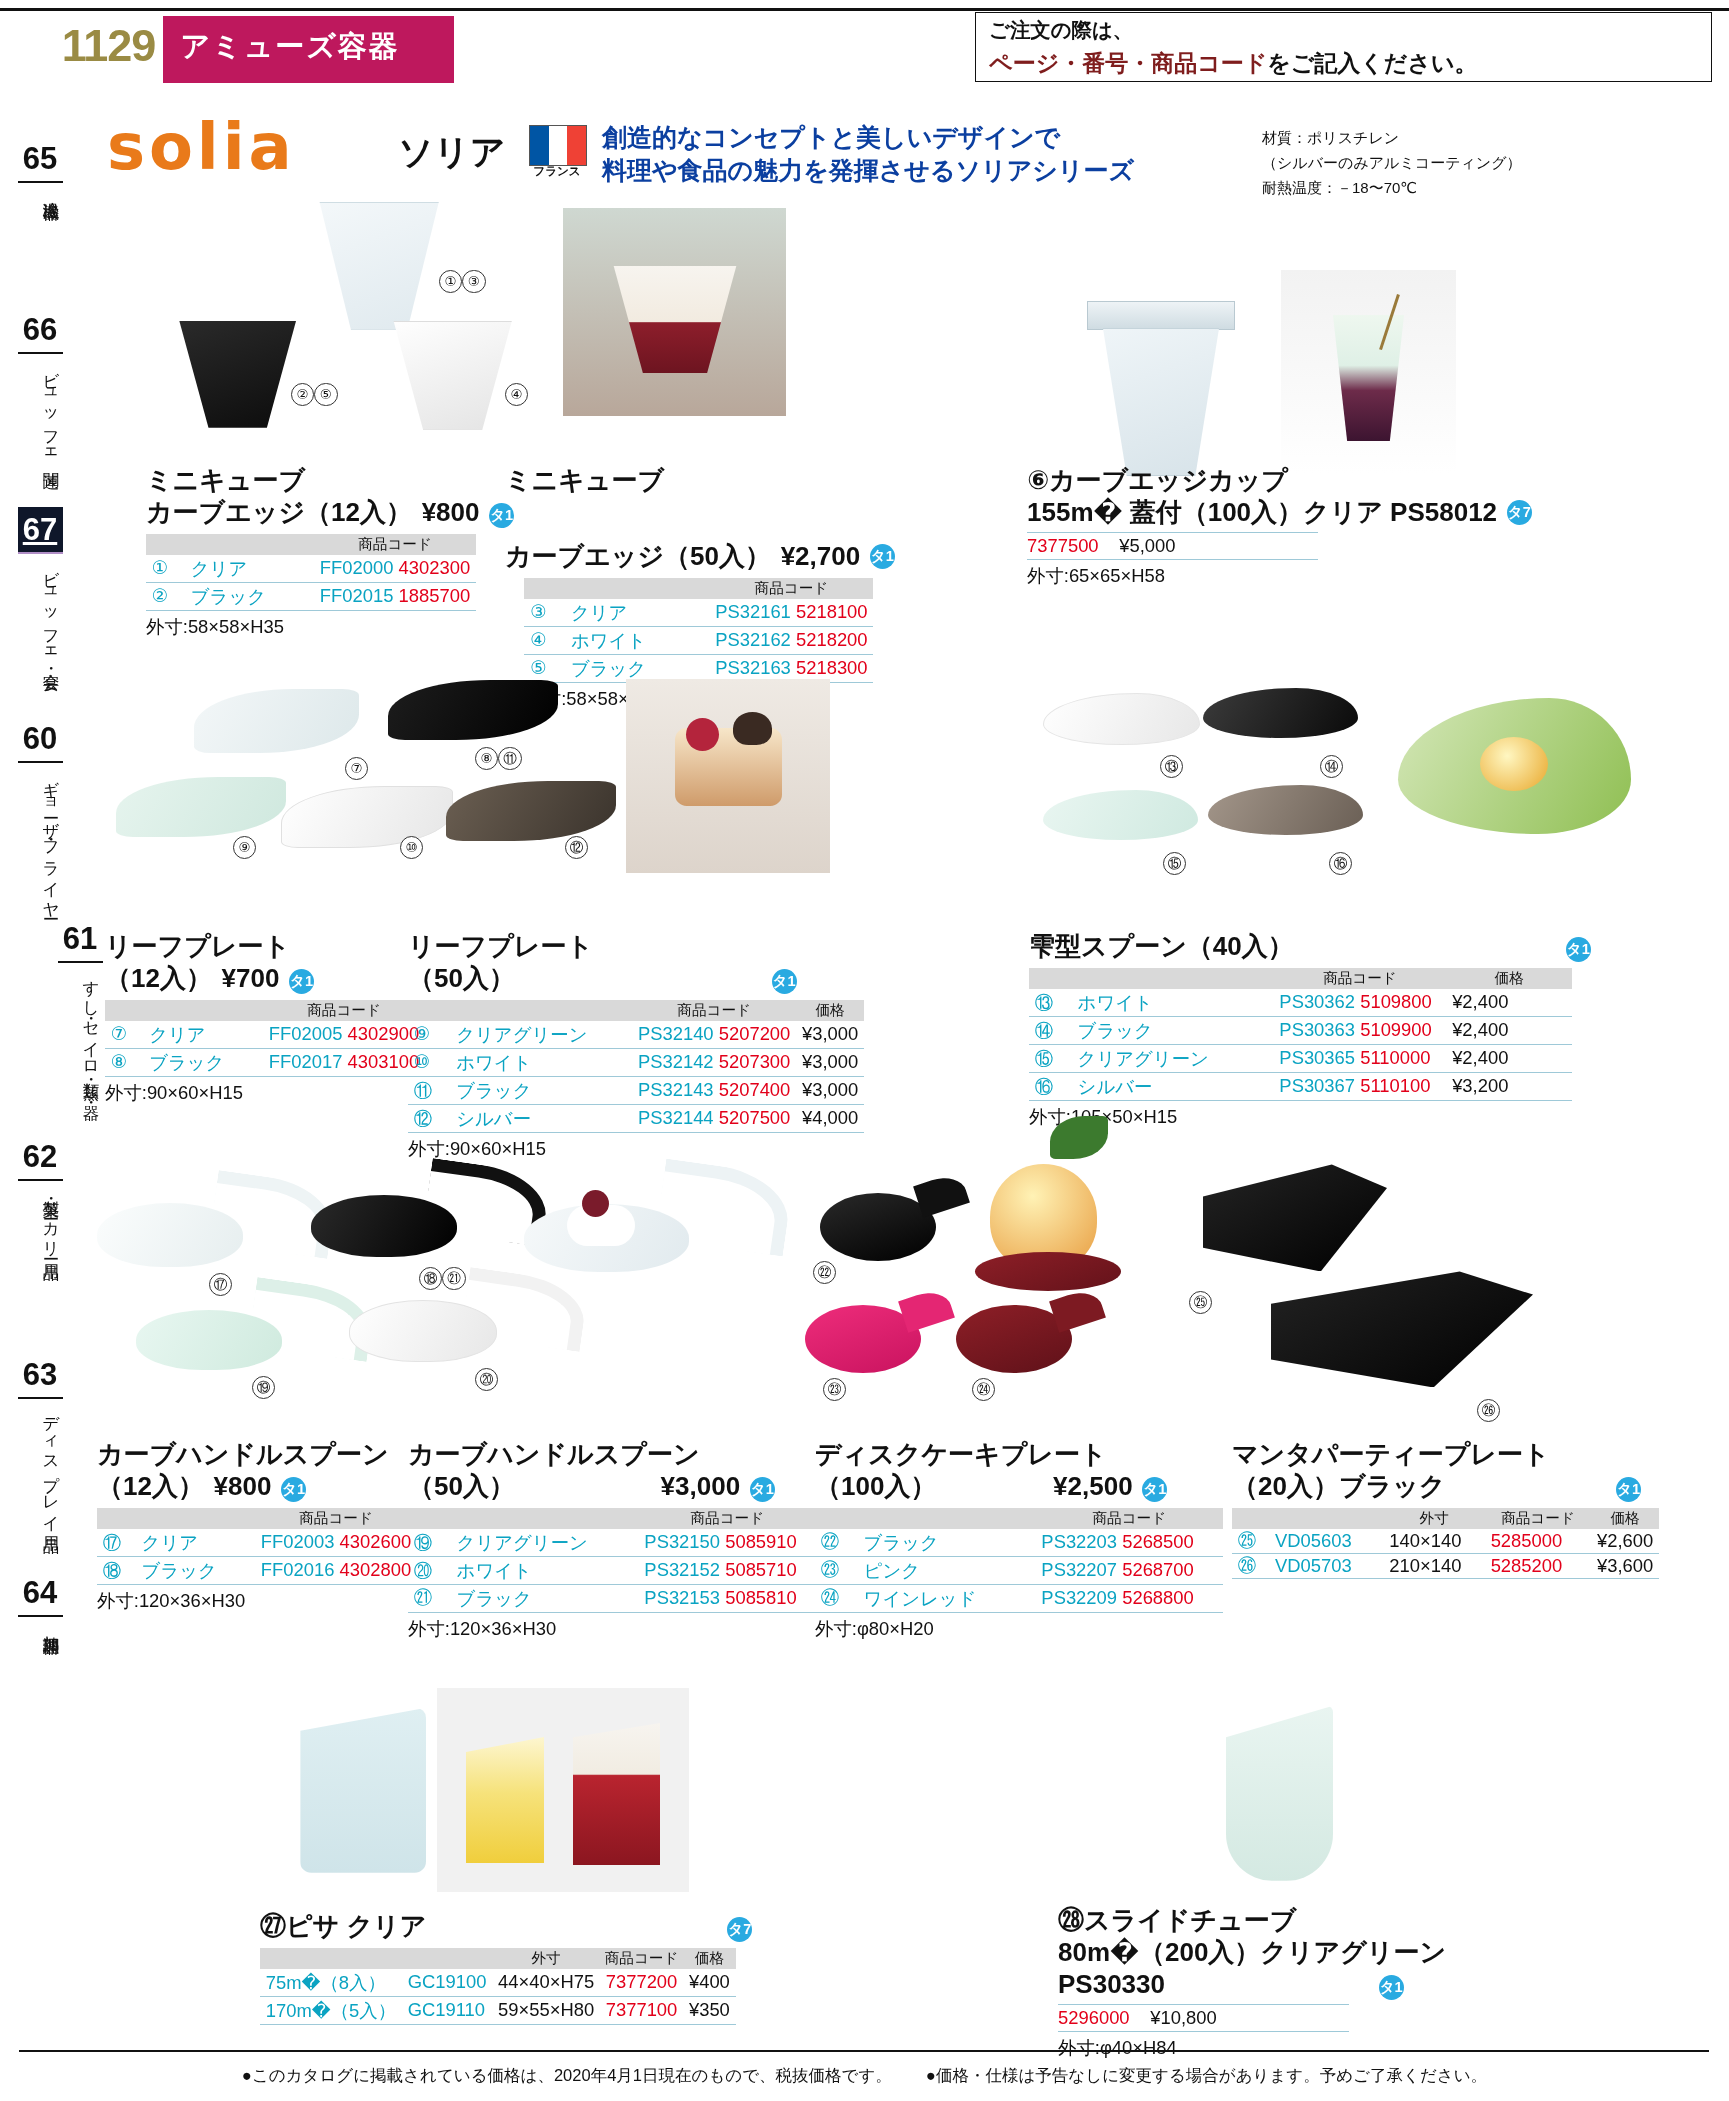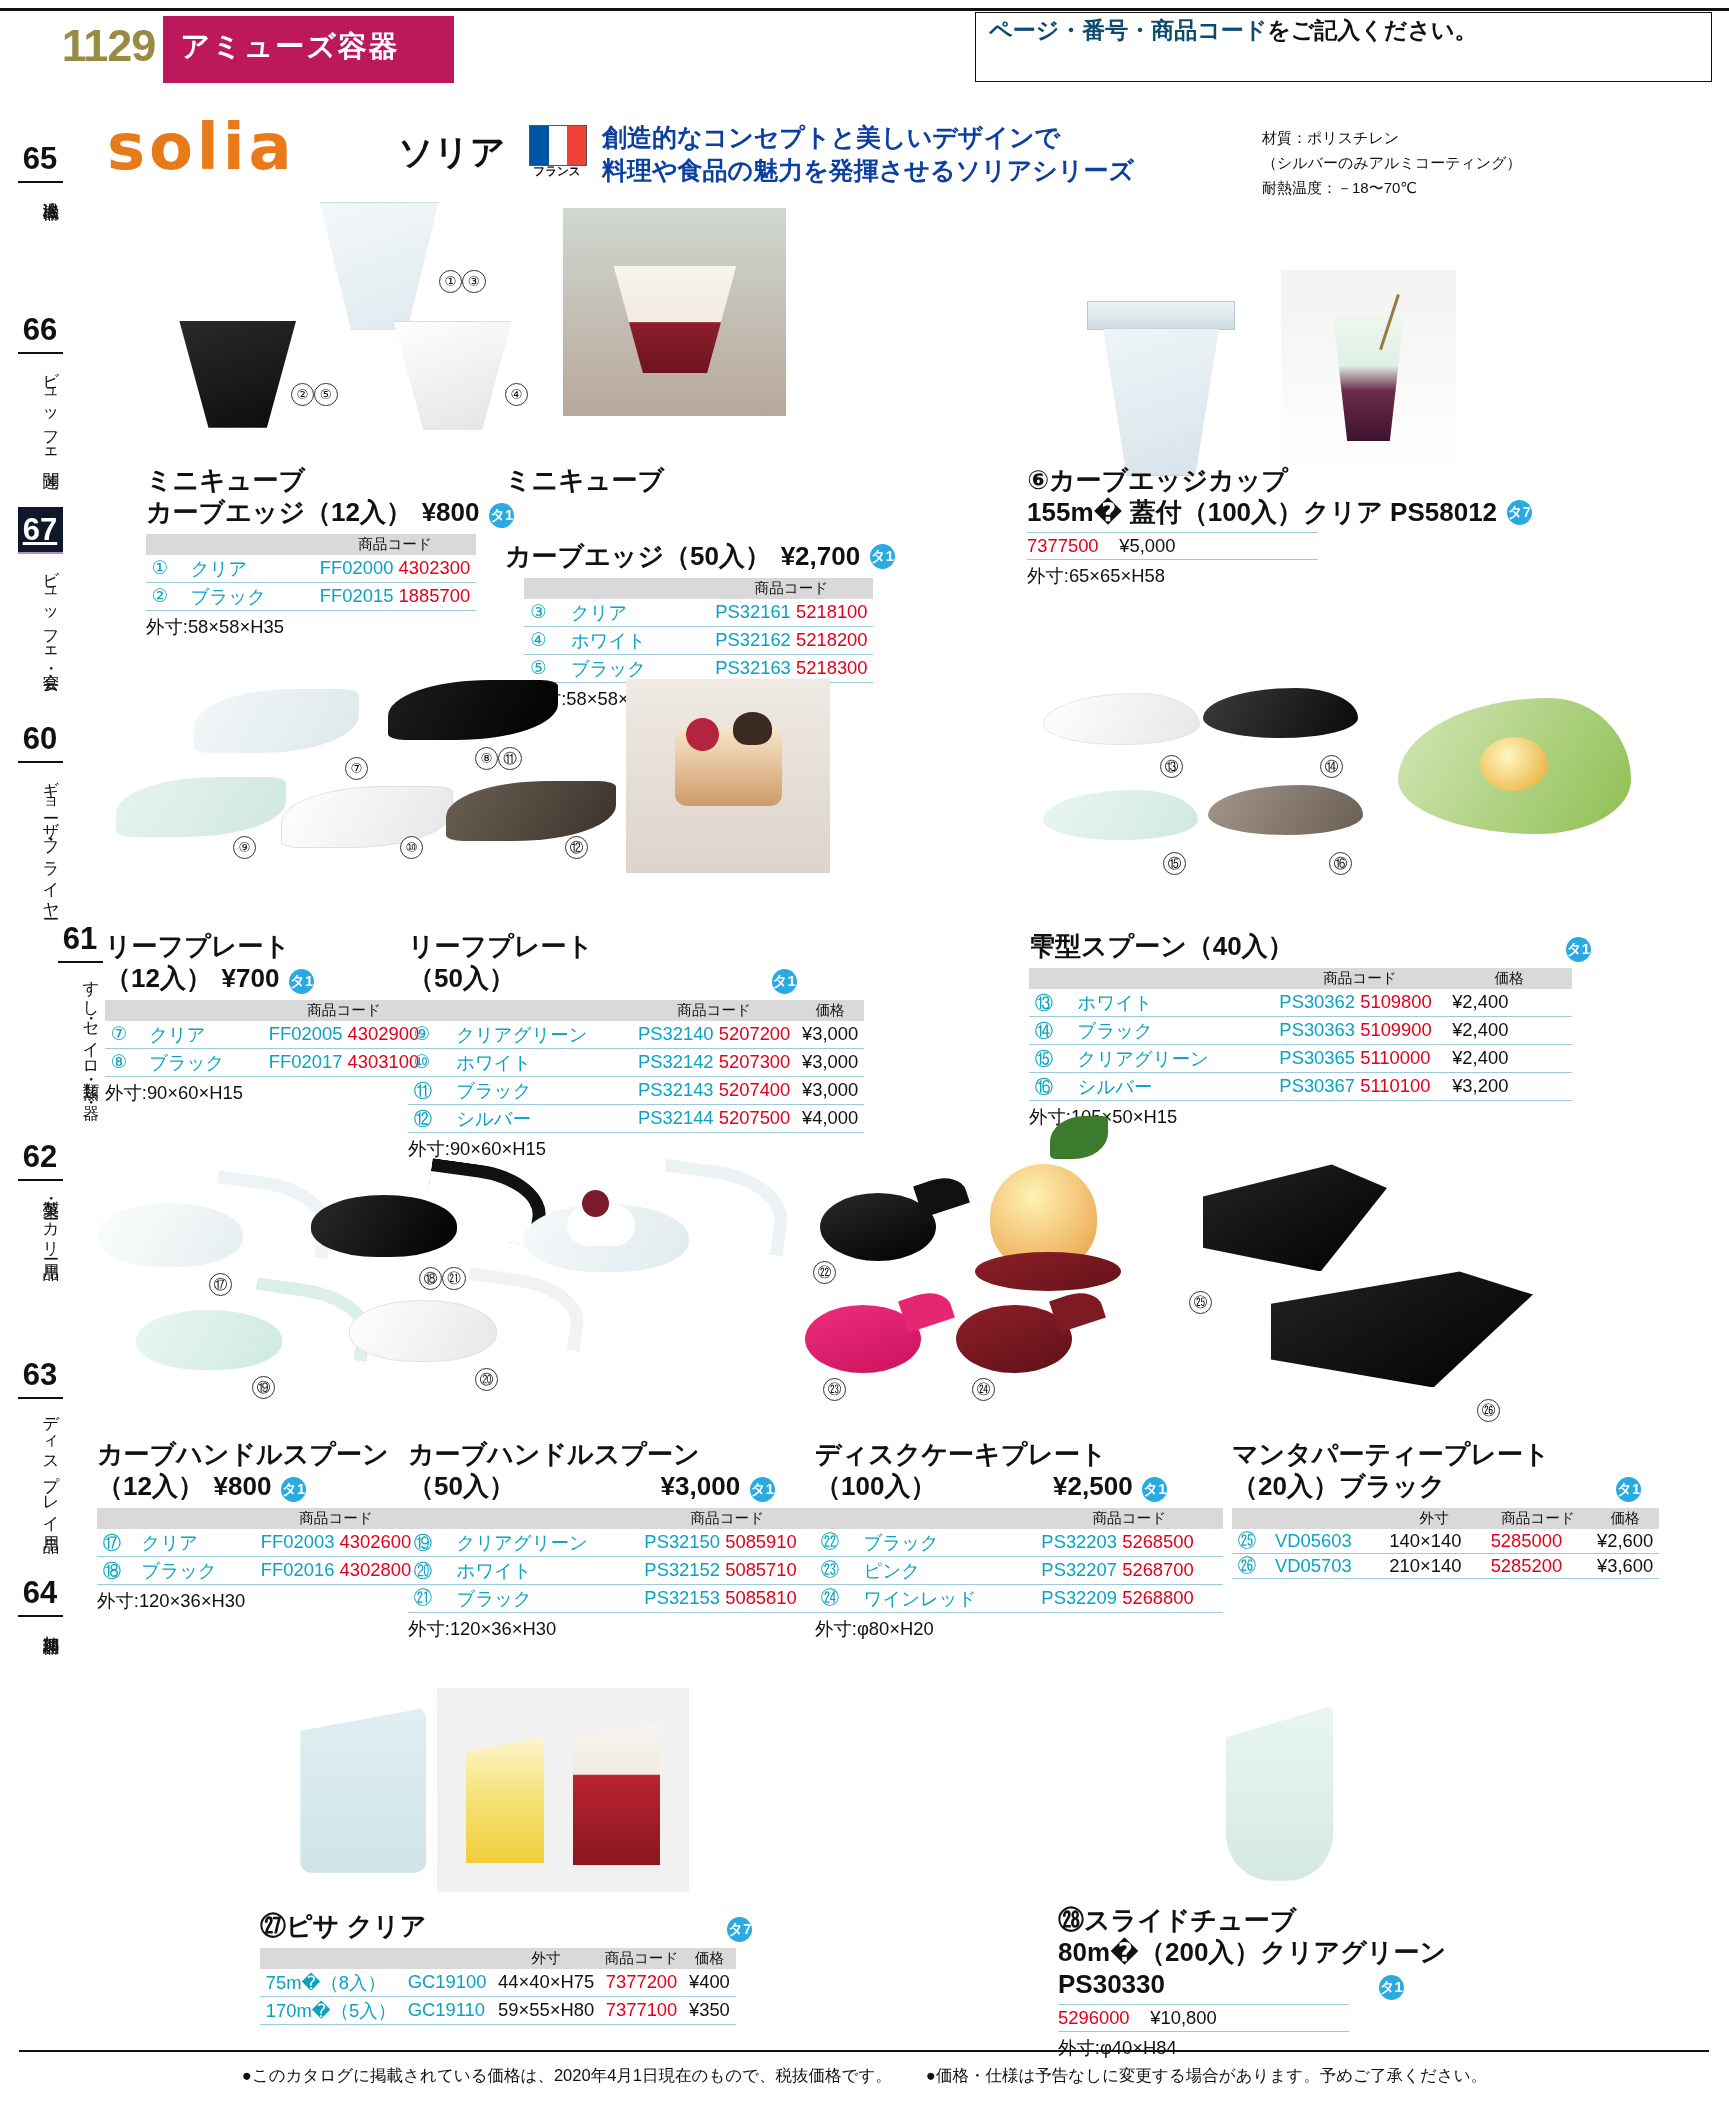--- a/index.html
+++ b/index.html
@@ -28,21 +28,21 @@
     display:block;color:#fff;font-size:29px;font-weight:bold;line-height:60px;padding-left:17.5px;
     letter-spacing:1.9px;
   }
   .order-note{
     position:absolute;right:17.5px;top:11.6px;width:737px;height:70px;
     border:1.9px solid #111;background:#fff;
     font-size:20.4px;line-height:33px;padding:1.9px 9.7px 0 13.6px;box-sizing:border-box;
     font-weight:bold;
   }
   .order-note .l2{font-size:23px;}
-  .order-note .red{color:#0c4a6e;}
+  .order-note .red{color:#7f1d1d;}
 
   
   .rail{position:absolute;left:17.5px;top:136px;width:64px;}
   .rail-item{position:relative;margin-bottom:5.8px;}
   .rail-num{
     width:45px;height:45px;line-height:45px;text-align:center;
     font-size:31px;font-weight:bold;color:#111;border-bottom:2.9px solid #111;
   }
   .rail-label{
     width:39px;font-size:16.5px;line-height:19.4px;color:#111;
@@ -105,20 +105,21 @@
 <body>
 
 <div class="page">
 
   <div class="hdr-rule"></div>
   <div class="pagenum">1129</div>
   <div class="hdr-band">
     <span>アミューズ容器</span>
   </div>
   <div class="order-note">
+    <div>ご注文の際は、</div>
     <div class="l2">
       <span class="red">ページ・番号・商品コード</span><span>をご記入ください。</span>
     </div>
   </div>
 
   <div class="rail">
     <div class="rail-item" style="height:165px;">
       <div class="rail-num">65</div>
       <div class="rail-label">冷温機器</div>
     </div>

